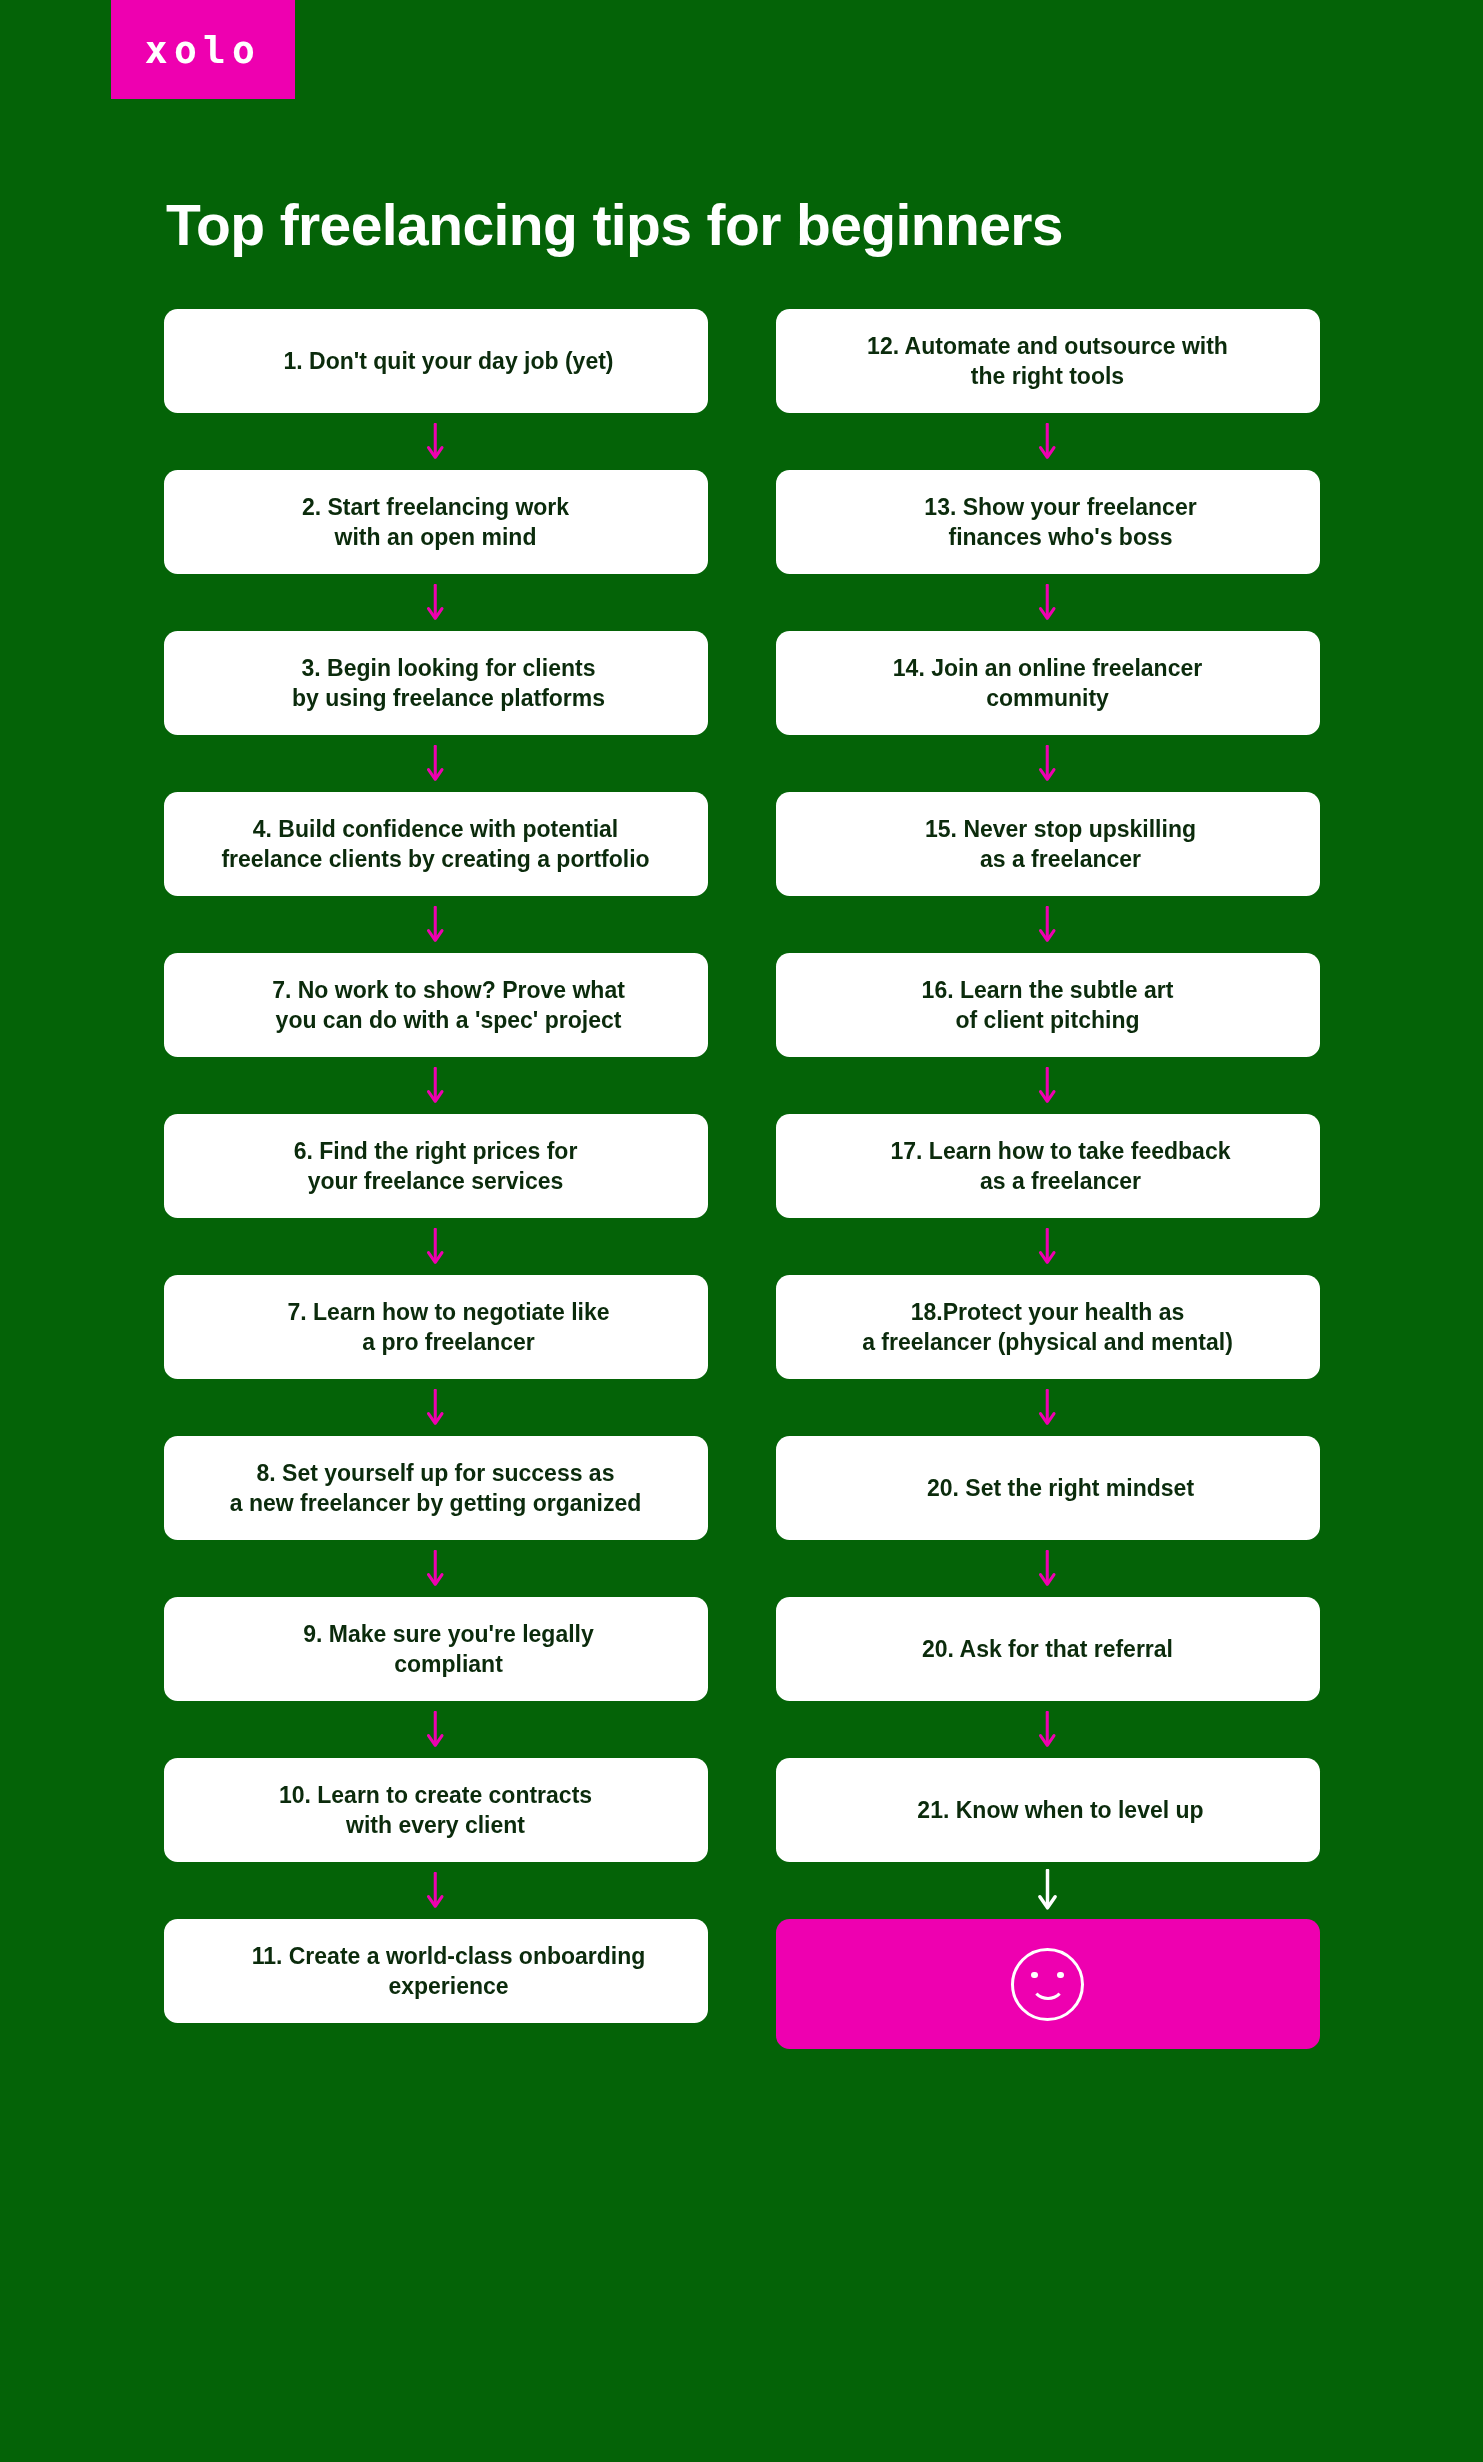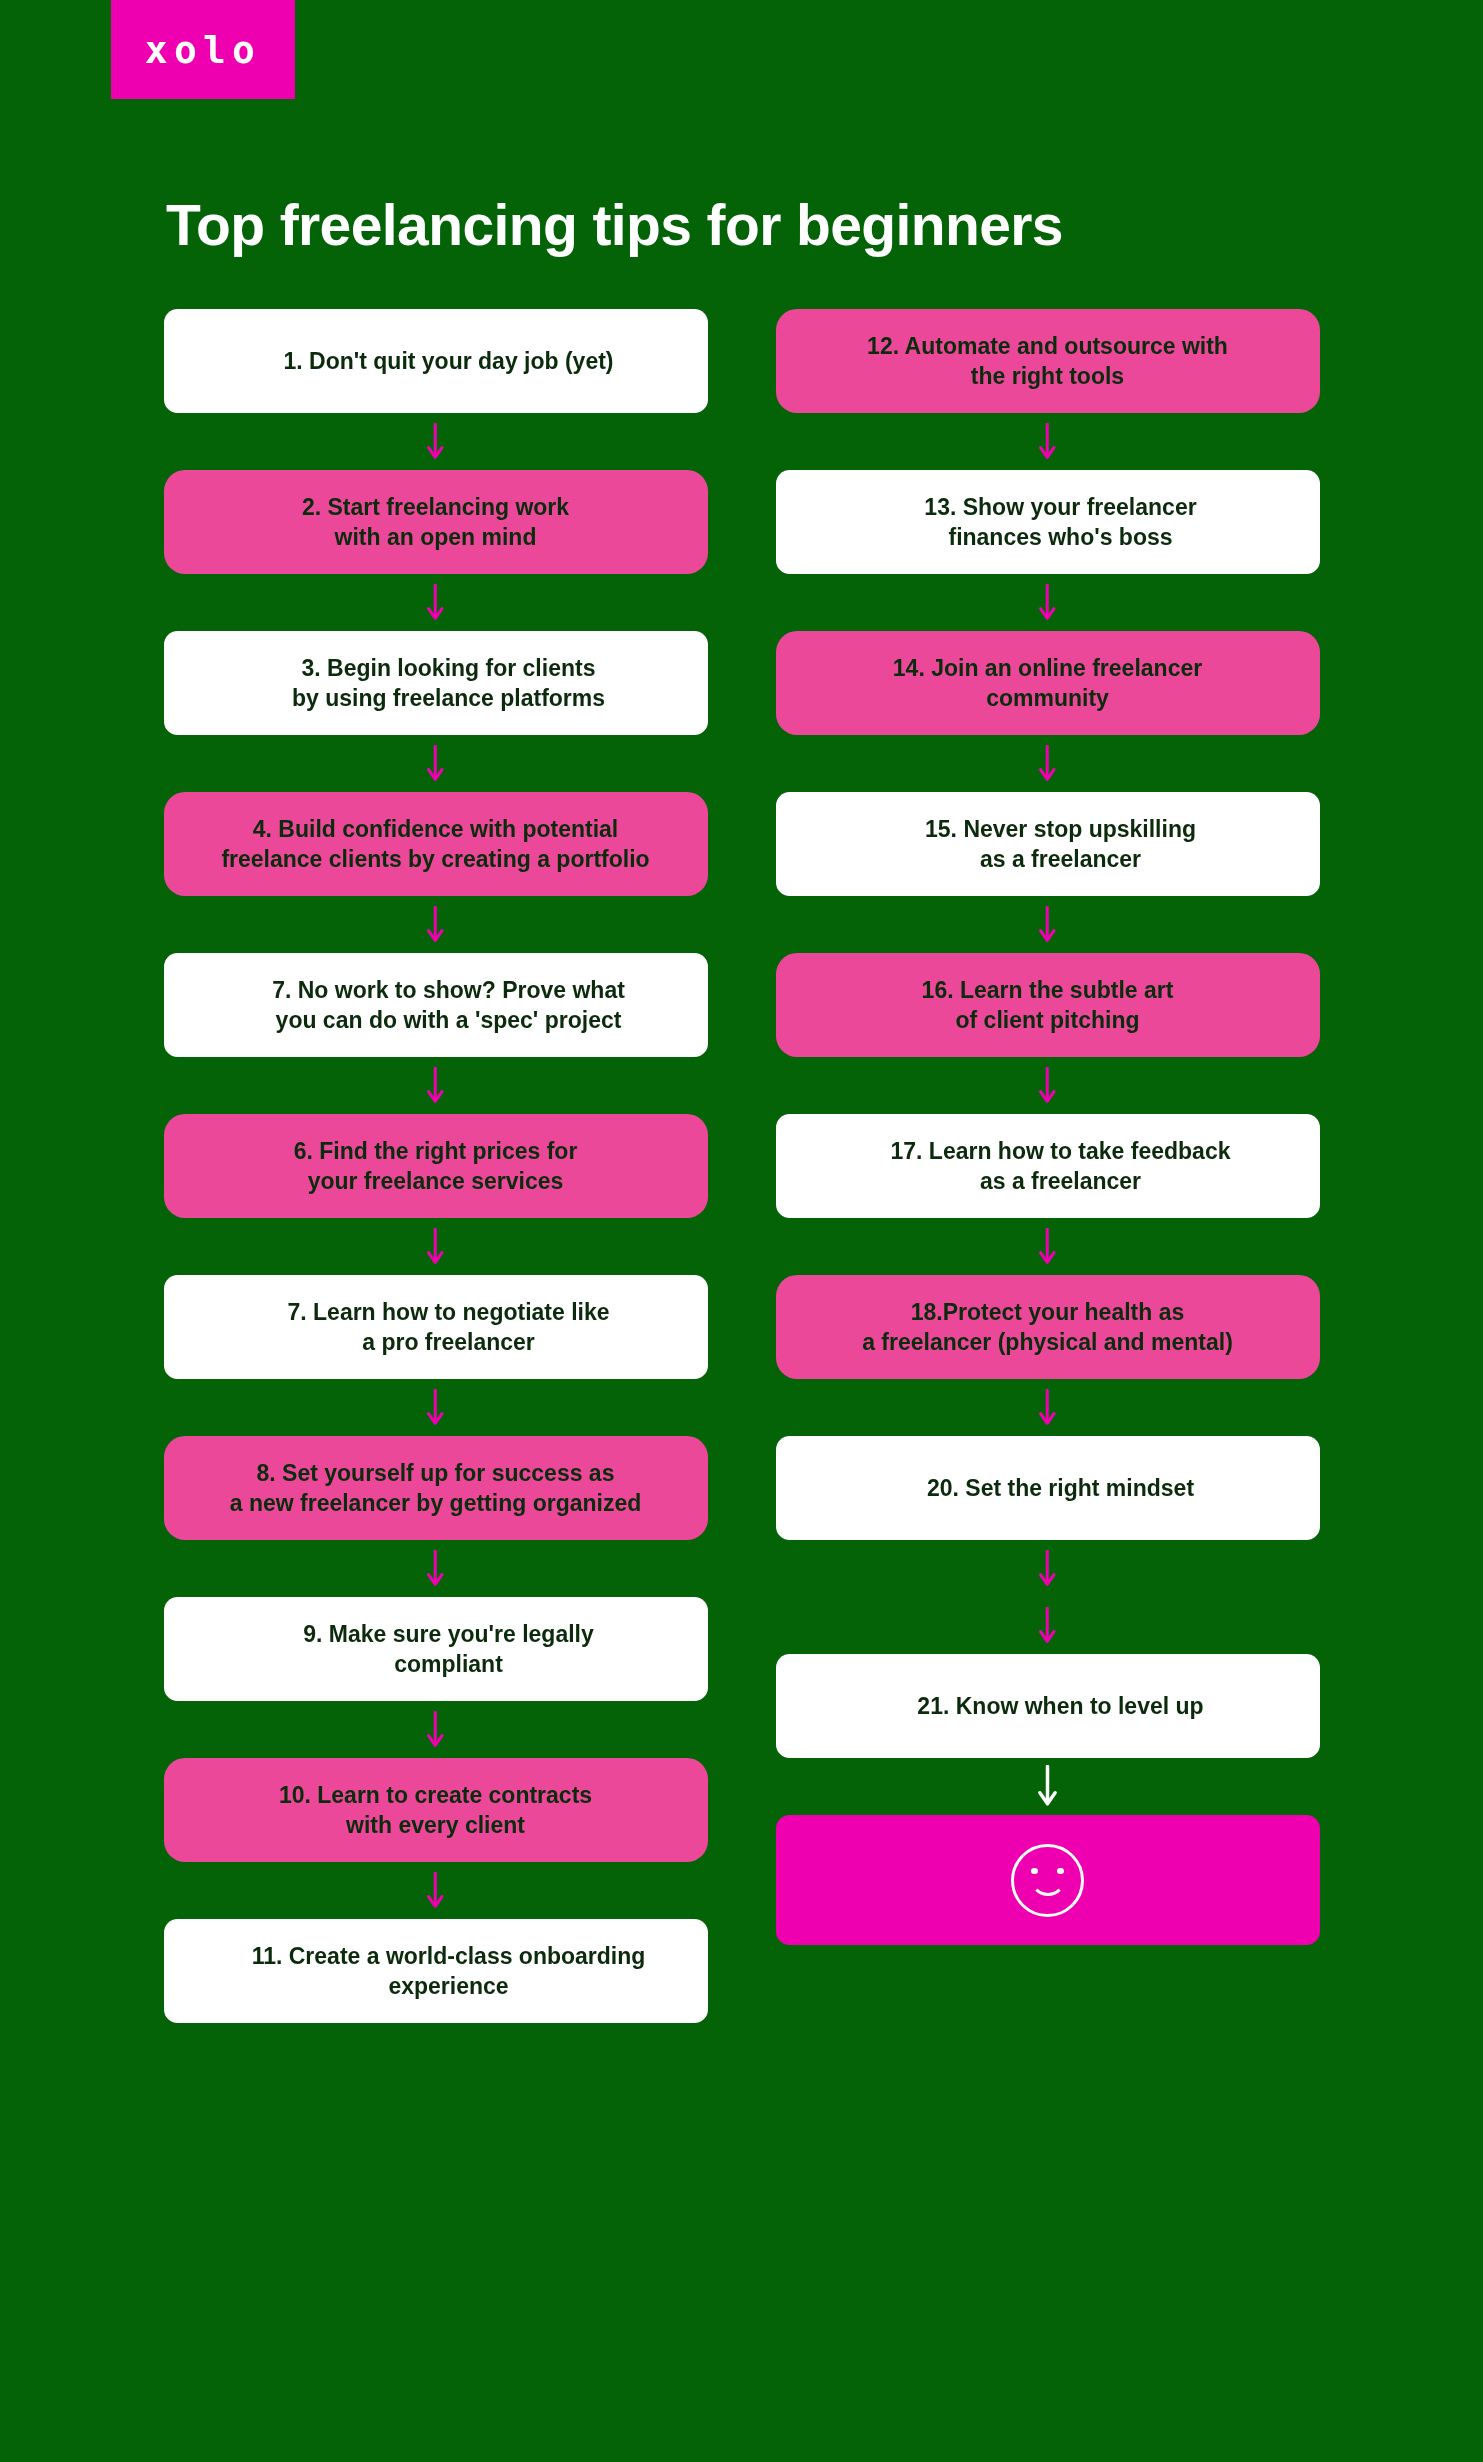--- a/index.html
+++ b/index.html
@@ -82,22 +82,21 @@
     font-weight: bold;
     line-height: 1.32;
     white-space: pre-line;
     color: #0b2b0c;
   }
   .card.white {
     background: #ffffff;
     padding-left: 48px;
   }
   .card.green {
-    background: #ec4899;
-    border-radius: 21px;
+    background: #ffffff;
   }
   .card.pink {
     background: #EE00B0;
     min-height: 130px;
   }
 
   
   .arrow {
     height: 57px;
     display: flex;
@@ -327,20 +326,23 @@
       </div>
       <div class="card white">
         <span class="card-text">20. Set the right mindset</span>
       </div>
       <div class="arrow">
         <svg width="18.5" height="38" viewBox="0 0 30 62" aria-hidden="true">
           <path d="M15 2 L15 50" stroke="#EE00B0" stroke-width="5" stroke-linecap="round" fill="none"></path>
           <path d="M4 40 L15 56 L26 40" stroke="#EE00B0" stroke-width="5" stroke-linecap="round" stroke-linejoin="round" fill="none"></path>
         </svg>
       </div>
+      <div class="card green">
+        <span class="card-text">20. Ask for that referral</span>
+      </div>
       <div class="arrow">
         <svg width="18.5" height="38" viewBox="0 0 30 62" aria-hidden="true">
           <path d="M15 2 L15 50" stroke="#EE00B0" stroke-width="5" stroke-linecap="round" fill="none"></path>
           <path d="M4 40 L15 56 L26 40" stroke="#EE00B0" stroke-width="5" stroke-linecap="round" stroke-linejoin="round" fill="none"></path>
         </svg>
       </div>
       <div class="card white">
         <span class="card-text">21. Know when to level up</span>
       </div>
       <div class="arrow">

